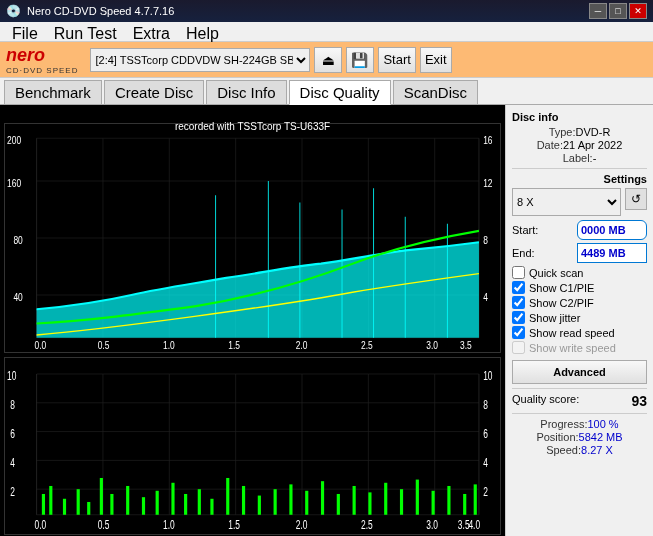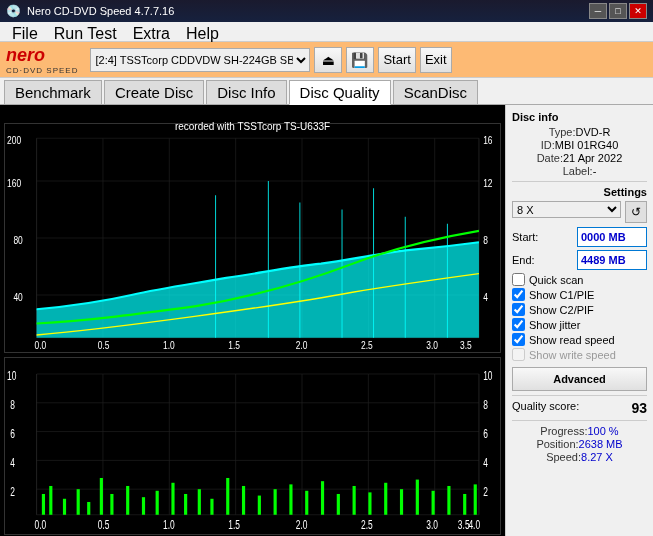--- a/index.html
+++ b/index.html
@@ -192,21 +192,21 @@
       margin-bottom: 3px;
       text-align: right;
     }
     .speed-row {
       display: flex;
       gap: 4px;
       margin-bottom: 4px;
     }
     .speed-select {
       flex: 1;
-      height: 17px;
+      height: 28px;
       font-size: 11px;
       border: 1px solid #aaa;
     }
     .speed-btn {
       width: 22px;
       height: 22px;
       border: 1px solid #aaa;
       background: #e0e0e0;
       cursor: pointer;
       display: flex;
@@ -453,24 +453,20 @@
   </div>
 
   <div class="stats-panel">
     
     <div class="stats-section-title">Disc info</div>
     <div class="stats-row">
       <span class="stats-label">Type:</span>
       <span class="stats-value">DVD-R</span>
     </div>
     <div class="stats-row">
-      <span class="stats-label">ID:</span>
-      <span class="stats-value">MBI 01RG40</span>
-    </div>
-    <div class="stats-row">
       <span class="stats-label">Date:</span>
       <span class="stats-value">21 Apr 2022</span>
     </div>
     <div class="stats-row">
       <span class="stats-label">Label:</span>
       <span class="stats-value">-</span>
     </div>
 
     <div class="separator"></div>
 
@@ -483,21 +479,21 @@
         <option>2 X</option>
         <option>4 X</option>
         <option>12 X</option>
         <option>16 X</option>
       </select>
       <div class="speed-btn">↺</div>
     </div>
 
     <div class="mb-row">
       <span>Start:</span>
-      <input class="mb-input" type="text" value="0000 MB" readonly="" style="color: rgb(0, 0, 204); font-weight: bold;">
+      <input class="mb-input" type="text" value="0000 MB" readonly="" style="color: rgb(0, 0, 204); font-weight: bold; border-radius: 6px;">
     </div>
     <div class="mb-row">
       <span>End:</span>
       <input class="mb-input" type="text" value="4489 MB" readonly="" style="color: rgb(0, 0, 204); font-weight: bold;">
     </div>
 
     <div class="checkbox-row">
       <input type="checkbox" style="">
       <span>Quick scan</span>
     </div>
@@ -534,21 +530,21 @@
 
     <div class="separator"></div>
 
     
     <div class="stats-row">
       <span class="stats-label">Progress:</span>
       <span class="stats-value blue">100 %</span>
     </div>
     <div class="stats-row">
       <span class="stats-label">Position:</span>
-      <span class="stats-value blue">2638 MB</span>
+      <span class="stats-value blue">5842 MB</span>
     </div>
     <div class="stats-row">
       <span class="stats-label">Speed:</span>
       <span class="stats-value blue">8.27 X</span>
     </div>
   </div>
 </div>
 
 <div class="bottom-stats">
   

